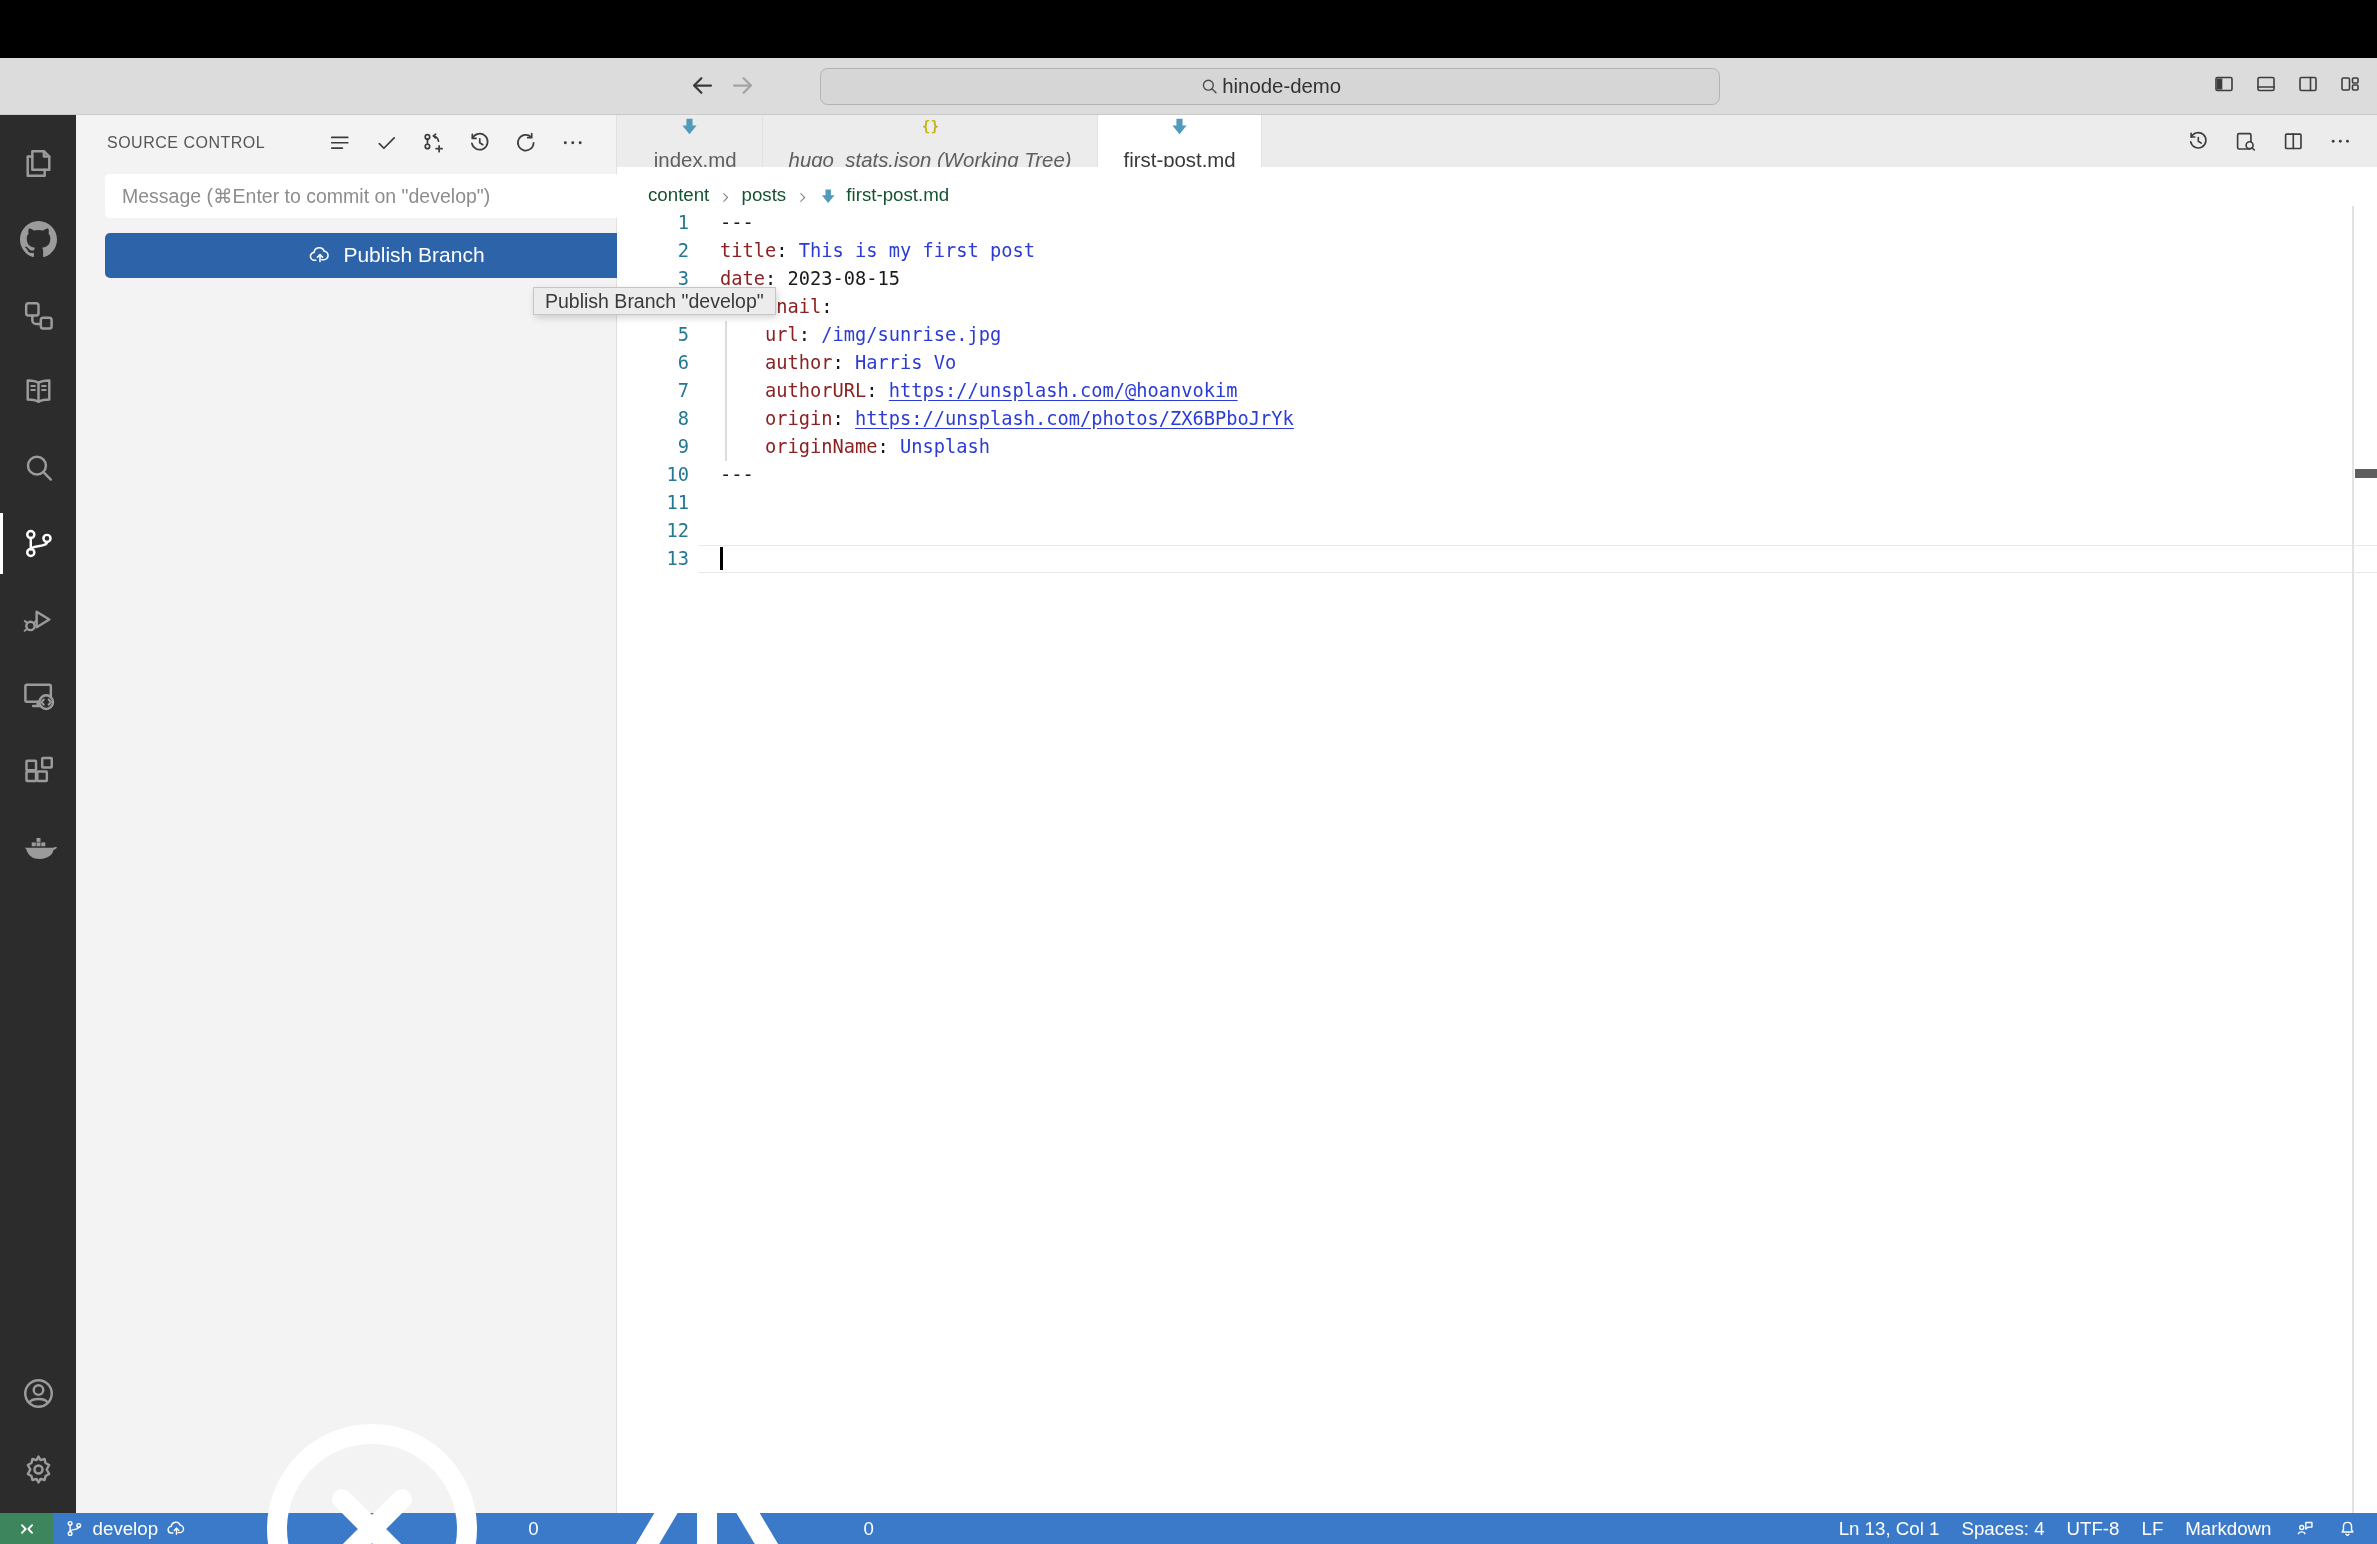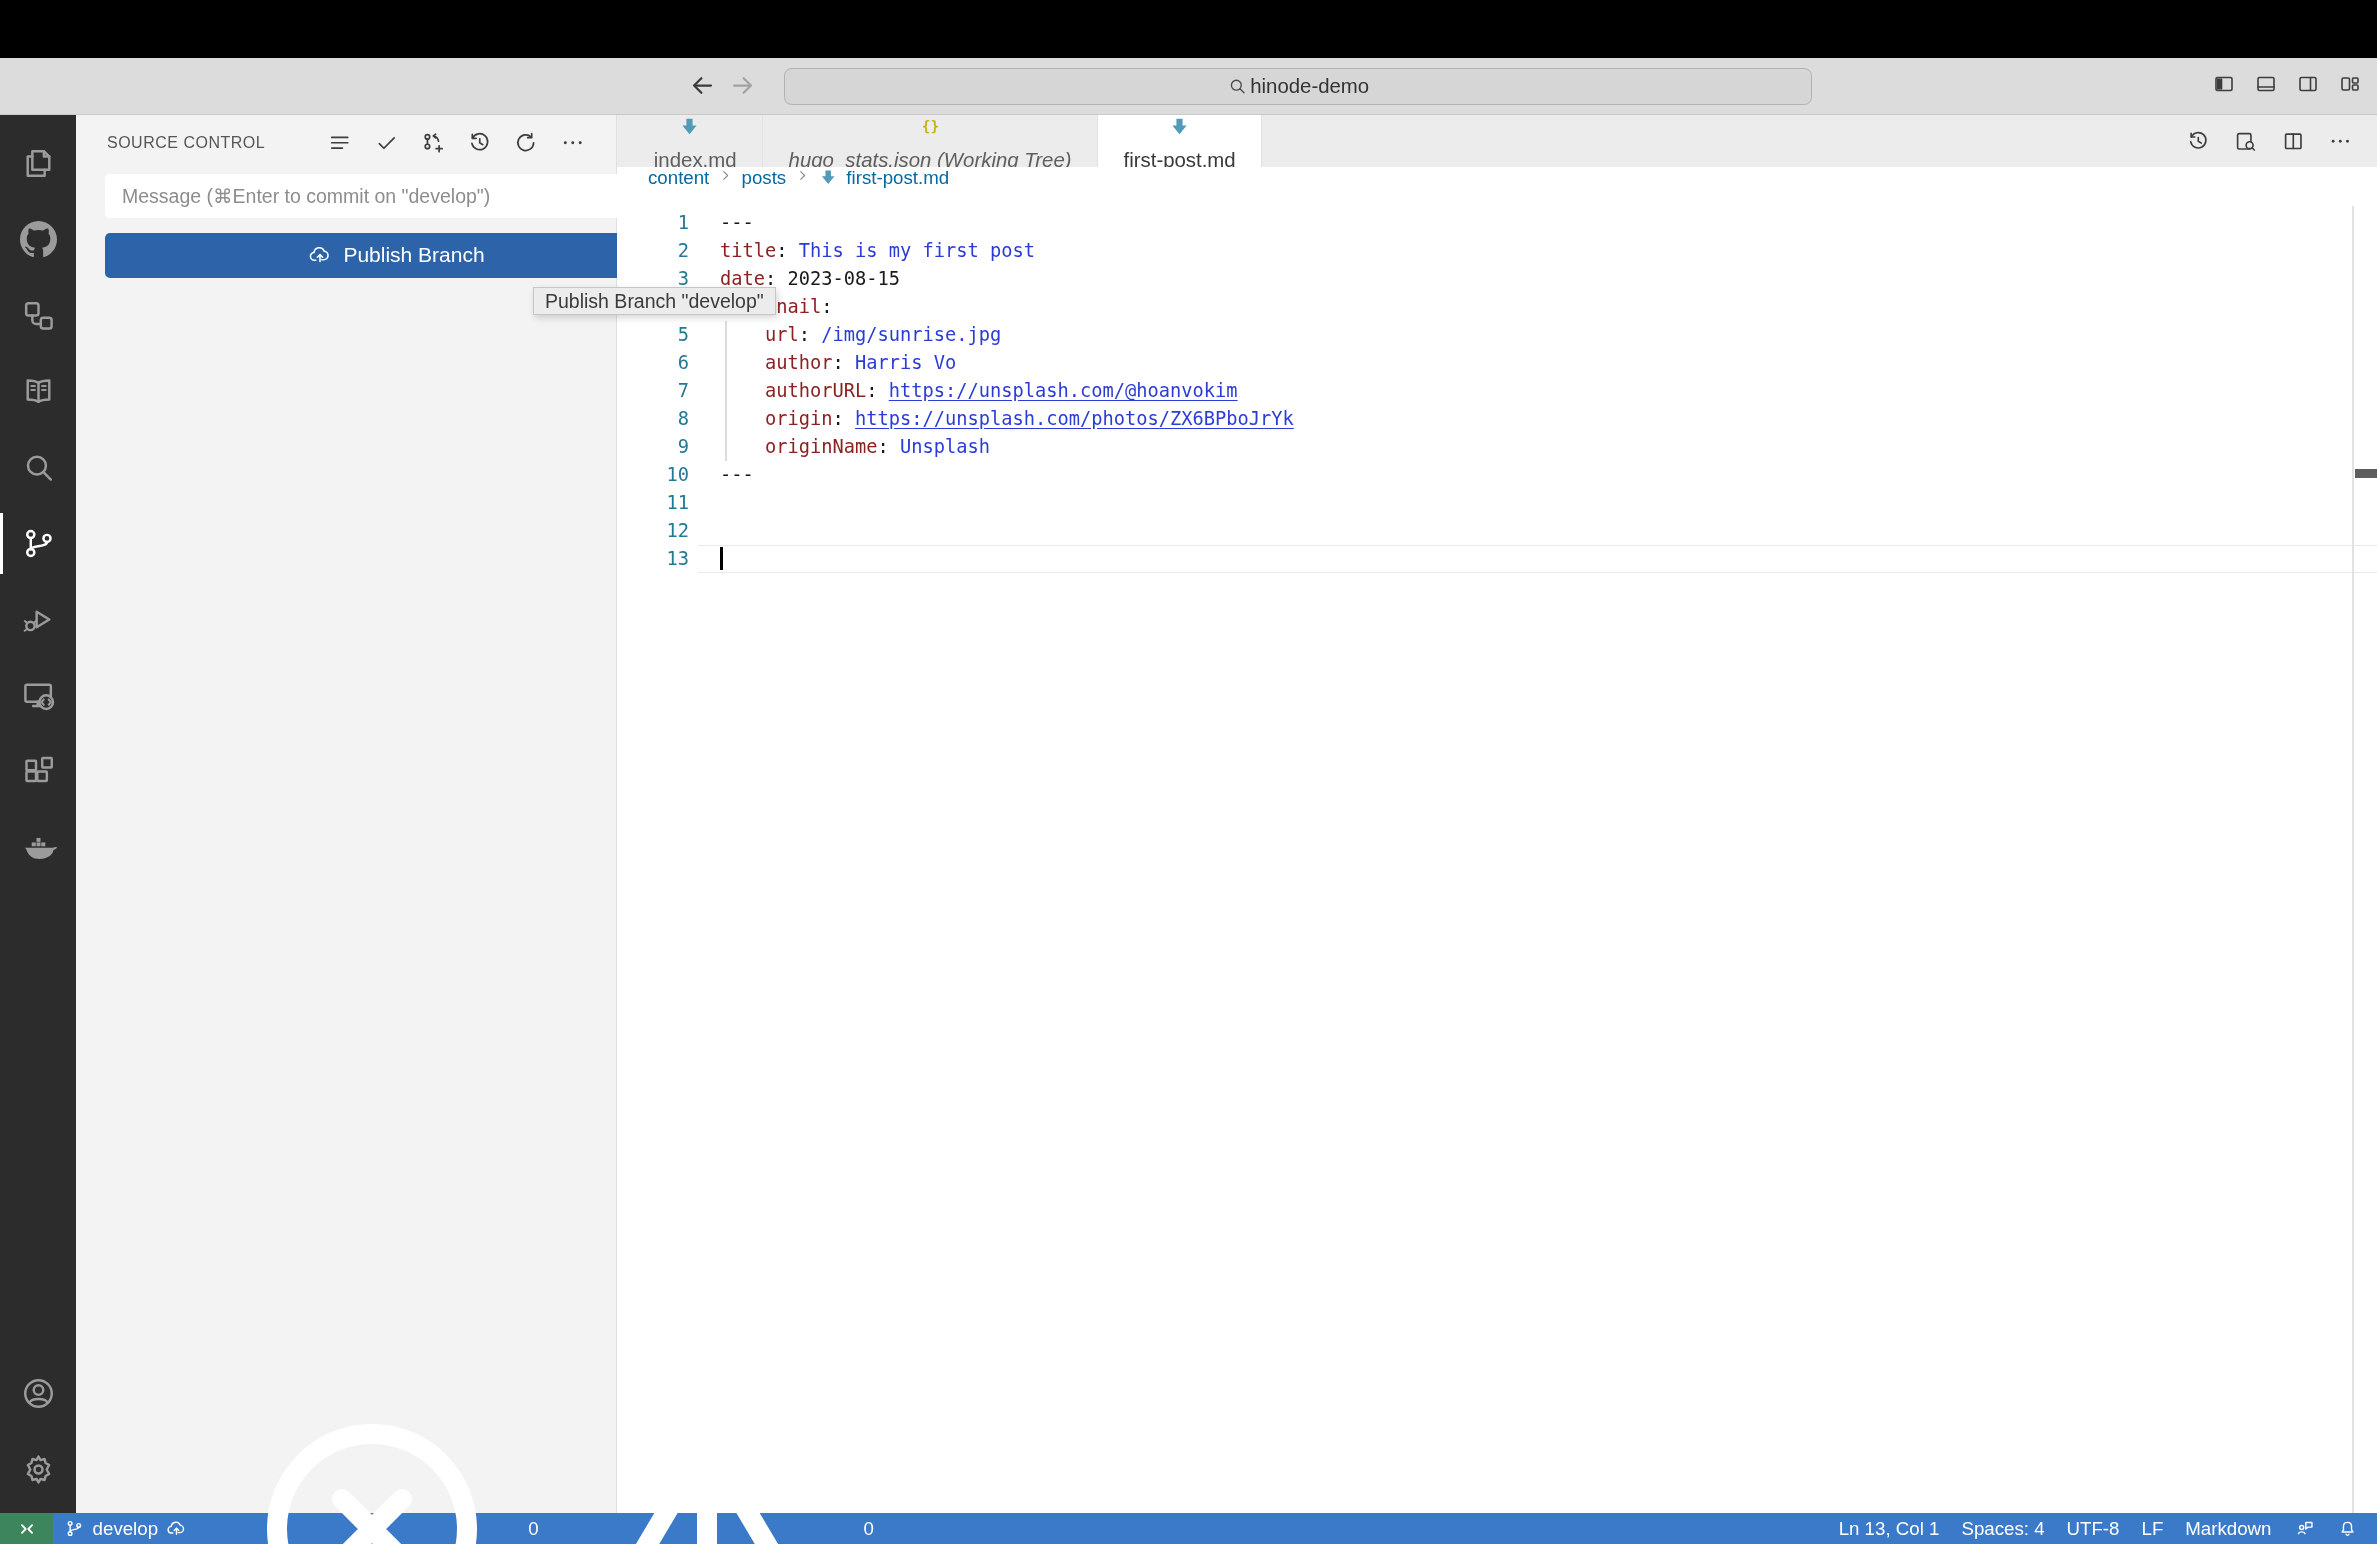--- a/index.html
+++ b/index.html
@@ -10,21 +10,21 @@
   *{box-sizing:border-box;}
   html,body{margin:0;padding:0;}
   body{width:2377px;height:1545px;overflow:hidden;font-family:"Liberation Sans",sans-serif;position:relative;background:#fff;}
   .icon{display:inline-flex;align-items:center;justify-content:center;flex:none;}
   .icon svg{width:100%;height:100%;display:block;}
 
   .top-black{height:58px;background:#000;}
   .titlebar{height:57px;background:#dcdcdc;position:relative;border-bottom:0.8px solid #c9c9c9;}
   .nav-arrow{position:absolute;top:14.4px;width:27px;height:27px;color:#3a3a3a;}
   .nav-arrow.fwd{color:#a2a2a2;}
-  .search-pill{position:absolute;left:784px;top:10.2px;width:1028px;height:37px;background:#d6d6d6;border:1.7px solid #b2b2b2;border-radius:7.6px;display:flex;align-items:center;justify-content:center;gap:3px;color:#333;font-size:20.4px;}
+  .search-pill{position:absolute;left:820px;top:10.2px;width:900px;height:37px;background:#d6d6d6;border:1.7px solid #b2b2b2;border-radius:7.6px;display:flex;align-items:center;justify-content:center;gap:3px;color:#333;font-size:20.4px;}
   .tb-right{position:absolute;right:15.3px;top:13.6px;display:flex;gap:18px;color:#3d3d3d;}
   .tb-right .icon{width:24px;height:24px;}
 
   .workbench{display:flex;height:1398px;}
   .activitybar{width:76px;background:var(--ab-bg);display:flex;flex-direction:column;align-items:center;padding-top:10.2px;}
   .ab-item{width:76px;height:76px;display:flex;align-items:center;justify-content:center;color:#9b9b9b;position:relative;}
   .ab-item .icon{width:37px;height:37px;}
   .ab-item.active{color:#fff;}
   .ab-item.active::before{content:'';position:absolute;left:0;top:7.6px;bottom:7.6px;width:3.4px;background:#fff;}
   .ab-bottom{margin-top:auto;padding-bottom:5.1px;display:flex;flex-direction:column;align-items:center;}
@@ -44,21 +44,21 @@
   .editor{flex:1;display:flex;flex-direction:column;background:#fff;position:relative;min-width:0;}
   .tabbar{height:52px;background:#ececec;display:flex;align-items:stretch;}
   .tab{display:flex;align-items:center;gap:11px;padding:0 25.5px;font-size:20.4px;color:#5e5e5e;border-right:0.8px solid #e2e2e2;cursor:default;flex-direction:column;}
   .tab .icon{width:23px;height:23px;}
   .tab.active{background:#fff;color:#383838;}
   .tab-label.italic{font-style:italic;}
   .tab .close{width:21px;height:21px;color:#474747;margin-left:6.8px;}
   .tab-actions{margin-left:auto;display:flex;align-items:center;gap:23px;padding-right:24px;color:#3d3d3d;}
   .tab-actions .icon{width:24.6px;height:24.6px;}
 
-  .breadcrumb{height:39px;display:flex;align-items:flex-start;padding-left:31px;gap:7.6px;font-size:18.7px;color:#0369a1;background:#fff;}
+  .breadcrumb{height:39px;display:flex;align-items:flex-end;padding-left:31px;gap:7.6px;font-size:18.7px;color:#14532d;background:#fff;}
   .breadcrumb .chev{width:17px;height:17px;color:#8a8a8a;}
   .breadcrumb .icon.file{width:20.4px;height:20.4px;}
 
   .code{flex:1;position:relative;font-family:"DejaVu Sans Mono",monospace;font-size:18.7px;padding-top:2.5px;}
   .line{display:flex;height:28px;align-items:center;position:relative;}
   .num{width:72px;text-align:right;color:var(--line-number);flex:none;font-size:18.7px;}
   .foldslot{width:31px;flex:none;display:flex;align-items:center;justify-content:center;color:#4d4d4d;}
   .foldslot .icon{width:19.5px;height:19.5px;}
   .txt{white-space:pre;color:#1a1a1a;display:flex;align-items:center;}
   .seg{white-space:pre;}

